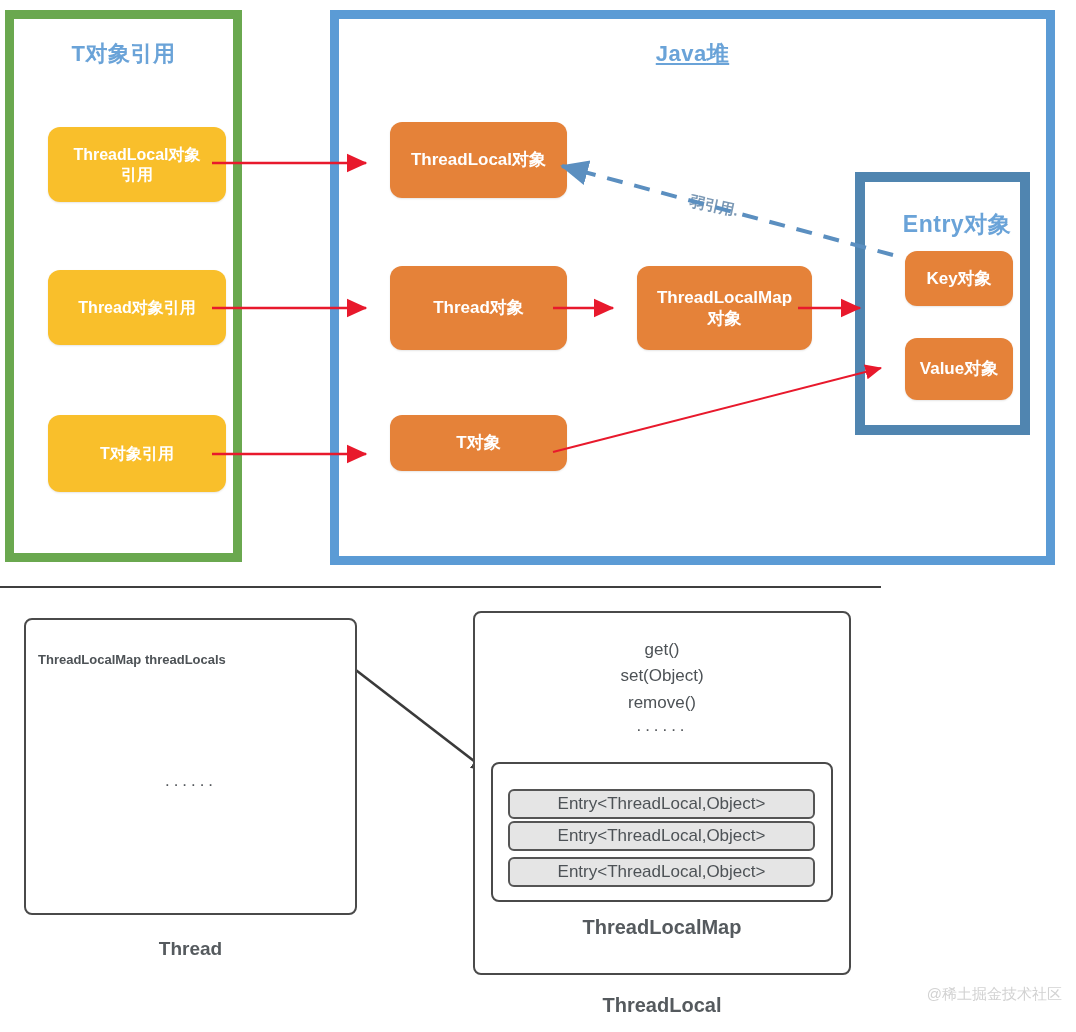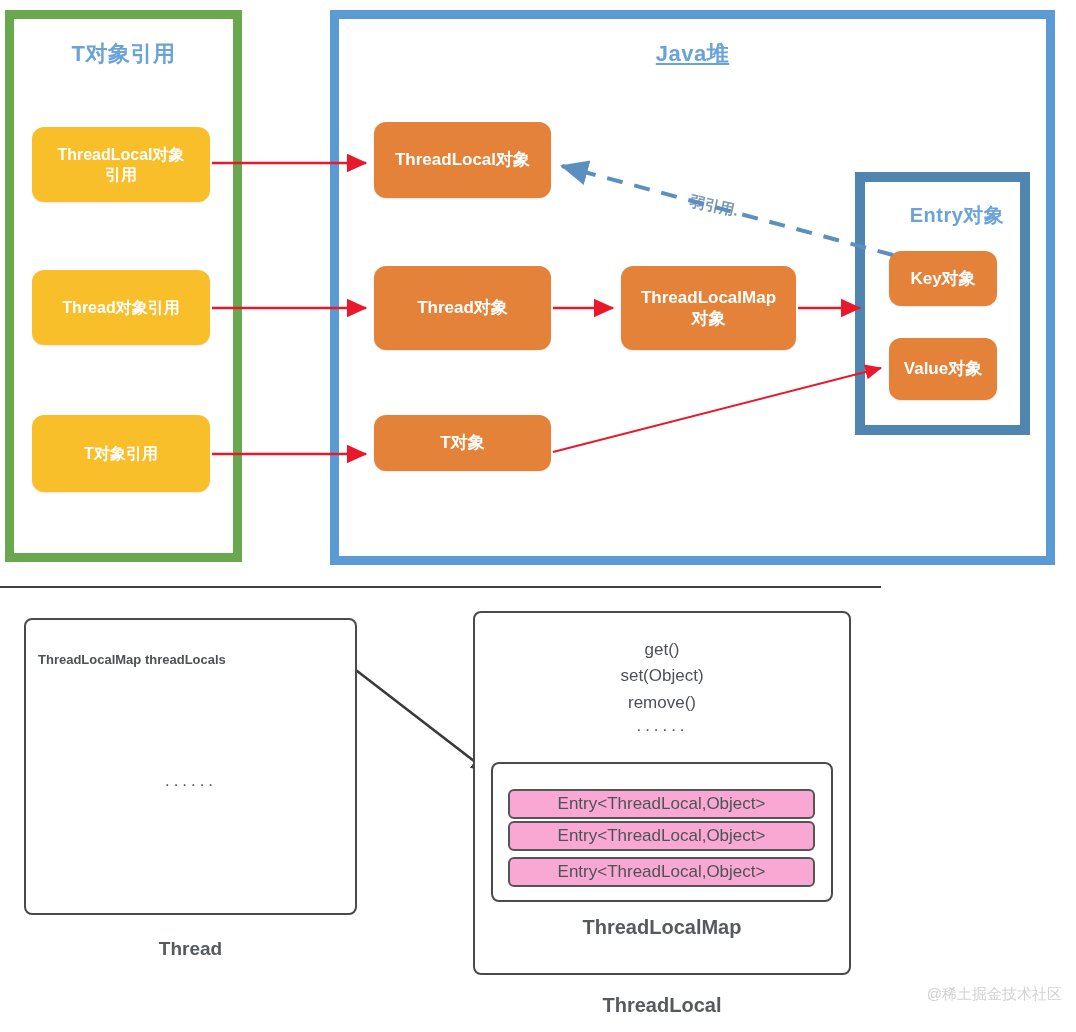--- a/index.html
+++ b/index.html
@@ -58,20 +58,21 @@
     display:flex;
     align-items:center;
     justify-content:center;
     text-align:center;
     color:#ffffff;
     font-weight:700;
     line-height:1.25;
     padding:2px 6px;
     box-shadow:0 1px 2px rgba(0,0,0,.10);
     white-space:pre-line;
+    margin-left:16px;
   }
   .node.yellow{background:#f9bf2b;}
   .node.orange{background:#e58239;}
 
   
   #edges{position:absolute;left:0;top:0;width:1076px;height:1032px;pointer-events:none;}
 
   .weak-label{
     position:absolute;
     color:#7c99b5;
@@ -118,21 +119,21 @@
     color:#4d5256;
     font-size:17px;
     line-height:1.55;
     white-space:pre-line;
   }
   .entry-row{
     position:absolute;
     box-sizing:border-box;
     border:2px solid #555;
     border-radius:6px;
-    background:#f9a8d4;
+    background:#e5e5e5;
     color:#4d5256;
     font-size:17px;
     display:flex;
     align-items:center;
     justify-content:center;
     white-space:nowrap;
   }
   .dots{
     letter-spacing:3px;
     color:#54585c;
@@ -153,21 +154,21 @@
 
   <div class="region" id="jvm-stack">
     <div class="region-title" style="top:20px;">T对象引用</div>
   </div>
 
   <div class="region" id="java-heap">
     <div class="region-title" style="top:20px;text-decoration:underline;">Java堆</div>
   </div>
 
   <div class="region" id="entry-frame">
-    <div class="region-title" style="top:20px;font-size:20px;padding-left:29px;">Entry对象</div>
+    <div class="region-title" style="top:27px;font-size:23px;padding-left:29px;">Entry对象</div>
   </div>
 
   <div class="node yellow" style="left:32px;top:127px;width:178px;height:75px;font-size:16px;">ThreadLocal对象
 引用</div>
   <div class="node yellow" style="left:32px;top:415px;width:178px;height:77px;font-size:16px;">T对象引用</div>
   <div class="node yellow" style="left:32px;top:270px;width:178px;height:75px;font-size:16px;">Thread对象引用</div>
 
   <div class="node orange" style="left:374px;top:122px;width:177px;height:76px;font-size:17px;">ThreadLocal对象</div>
   <div class="node orange" style="left:374px;top:266px;width:177px;height:84px;font-size:17px;">Thread对象</div>
   <div class="node orange" style="left:621px;top:266px;width:175px;height:84px;font-size:17px;">ThreadLocalMap

